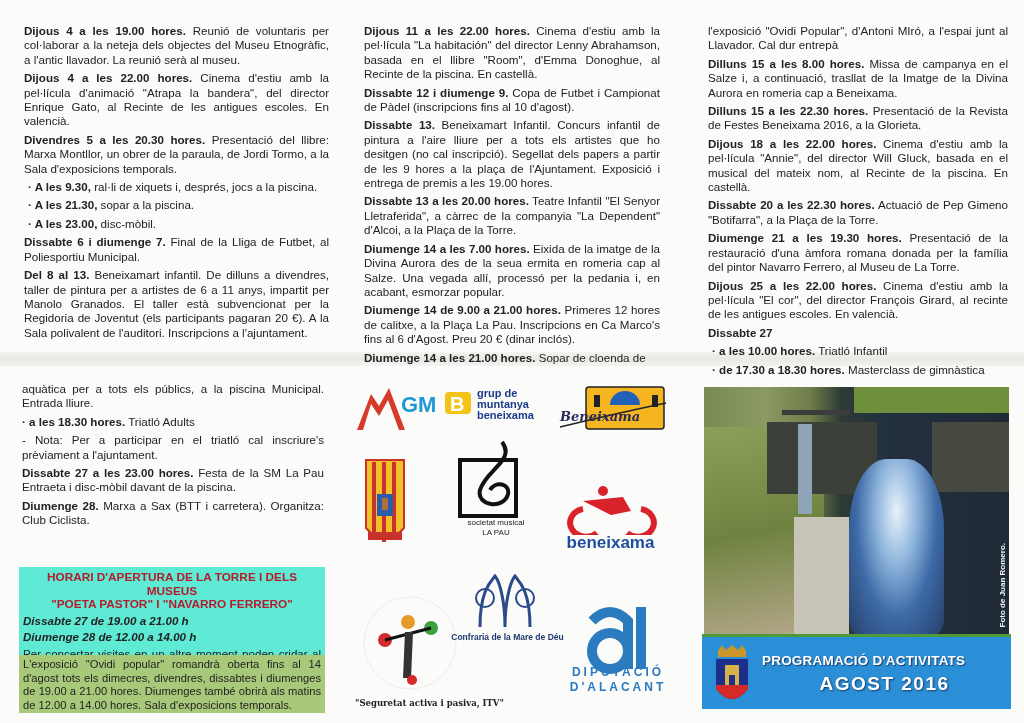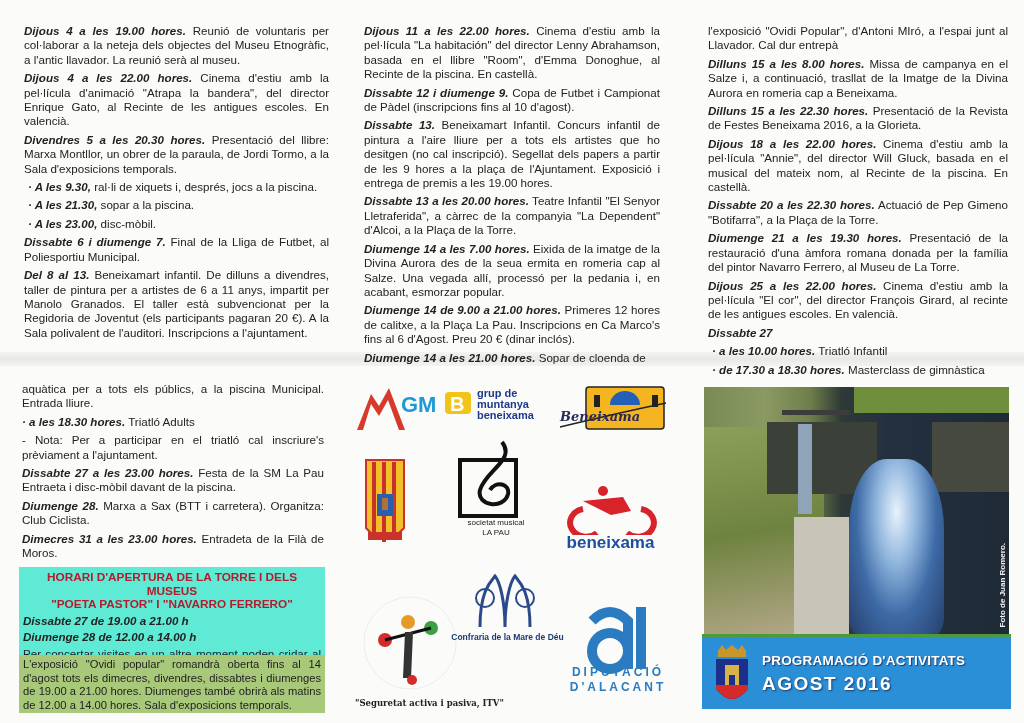--- a/index.html
+++ b/index.html
@@ -5,21 +5,21 @@
   * { box-sizing: border-box; margin: 0; padding: 0; }
   html, body { width: 1024px; height: 723px; overflow: hidden; background: #fbfbf9; }
   body { position: relative; font-family: "Liberation Sans", sans-serif; color: #222; }
 
   .page { position: absolute; left: 0; top: 0; width: 1024px; height: 723px; }
   .fold-h { position: absolute; left: 0; top: 352px; width: 1024px; height: 14px;
             background: linear-gradient(#f3f3f1, #e8e8e5 50%, #f3f3f1); }
 
   .col { position: absolute; font-size: 11.6px; line-height: 14.4px; text-align: justify; }
   .col p { margin-bottom: 4px; }
-  .col b { font-weight: bold; font-style: italic; }
+  .col b { font-weight: bold; }
   .col .bullet { padding-left: 4px; }
 
   #col1 { left: 24px; top: 24px; width: 305px; }
   #col2 { left: 364px; top: 24px; width: 296px; }
   #col3 { left: 708px; top: 24px; width: 300px; }
   #col4 { left: 22px; top: 382px; width: 302px; }
 
   .box-blue { position: absolute; left: 19px; top: 567px; width: 306px; height: 92px;
               background: #5eead4; padding: 4px 4px 0 4px; font-size: 11.6px; line-height: 14.4px; }
   .box-blue .title { color: #b41c2d; font-weight: bold; text-align: center; font-size: 11.8px; line-height: 13.5px; }
@@ -61,21 +61,21 @@
   .photo .ledge { position: absolute; left: 90px; top: 130px; width: 55px; height: 118px; background: #c9c4b8; }
   .photo .credit { position: absolute; right: 2px; bottom: 8px; writing-mode: vertical-rl; transform: rotate(180deg);
                    font-size: 8px; font-weight: bold; color: #f4f4f4; }
 
   .banner { position: absolute; left: 702px; top: 634px; width: 309px; height: 75px; background: #2a8fd6;
             border-top: 3px solid #4c9a3a; }
   .banner .crest { position: absolute; left: 12px; top: 8px; width: 36px; height: 60px; }
   .banner .line1 { position: absolute; left: 60px; top: 16px; width: 245px; 
                    color: #fff; font-weight: bold; font-size: 13.5px; letter-spacing: 0.2px;
                    text-shadow: 1px 1px 1px #1a3a6a; }
-  .banner .line2 { position: absolute; left: 60px; top: 36px; width: 245px; 
+  .banner .line2 { position: absolute; left: 60px; top: 36px; width: 245px; text-align: center;
                    color: #fff; font-weight: bold; font-size: 19px; letter-spacing: 1.5px;
                    text-shadow: 1px 1px 2px #1a3a6a; }
 </style>
 </head>
 <body>
 
 <div class="page">
   <div class="fold-h"></div>
 
   <div class="col" id="col1">
@@ -108,21 +108,20 @@
       <p><b>Dissabte 27</b><span></span></p>
       <p class="bullet"><b>· a les 10.00 hores.</b><span> Triatló Infantil</span></p>
       <p class="bullet"><b>· de 17.30 a 18.30 hores.</b><span> Masterclass de gimnàstica</span></p>
     </div>
   <div class="col" id="col4">
       <p><span>aquàtica per a tots els públics, a la piscina Municipal. Entrada lliure.</span></p>
       <p><b>· a les 18.30 hores.</b><span> Triatló Adults</span></p>
       <p><span>- Nota: Per a participar en el triatló cal inscriure's prèviament a l'ajuntament.</span></p>
       <p><b>Dissabte 27 a les 23.00 hores.</b><span> Festa de la SM La Pau Entraeta i disc-mòbil davant de la piscina.</span></p>
       <p><b>Diumenge 28.</b><span> Marxa a Sax (BTT i carretera). Organitza: Club Ciclista.</span></p>
-      <p><b>Dimecres 31 a les 23.00 hores.</b><span> Entradeta de la Filà de Moros.</span></p>
     </div>
 
   <div class="box-blue">
     <div class="title">HORARI D'APERTURA DE LA TORRE I DELS MUSEUS</div>
     <div class="title">"POETA PASTOR" I "NAVARRO FERRERO"</div>
     <div class="hour">Dissabte 27 de 19.00 a 21.00 h</div>
     <div class="hour">Diumenge 28 de 12.00 a 14.00 h</div>
     <div class="note">Per concertar visites en un altre moment poden cridar al 665 772 146.</div>
   </div>
   <div class="box-green">L'exposició "Ovidi popular" romandrà oberta fins al 14 d'agost tots els dimecres, divendres, dissabtes i diumenges de 19.00 a 21.00 hores. Diumenges també obrirà als matins de 12.00 a 14.00 hores. Sala d'exposicions temporals.</div>

